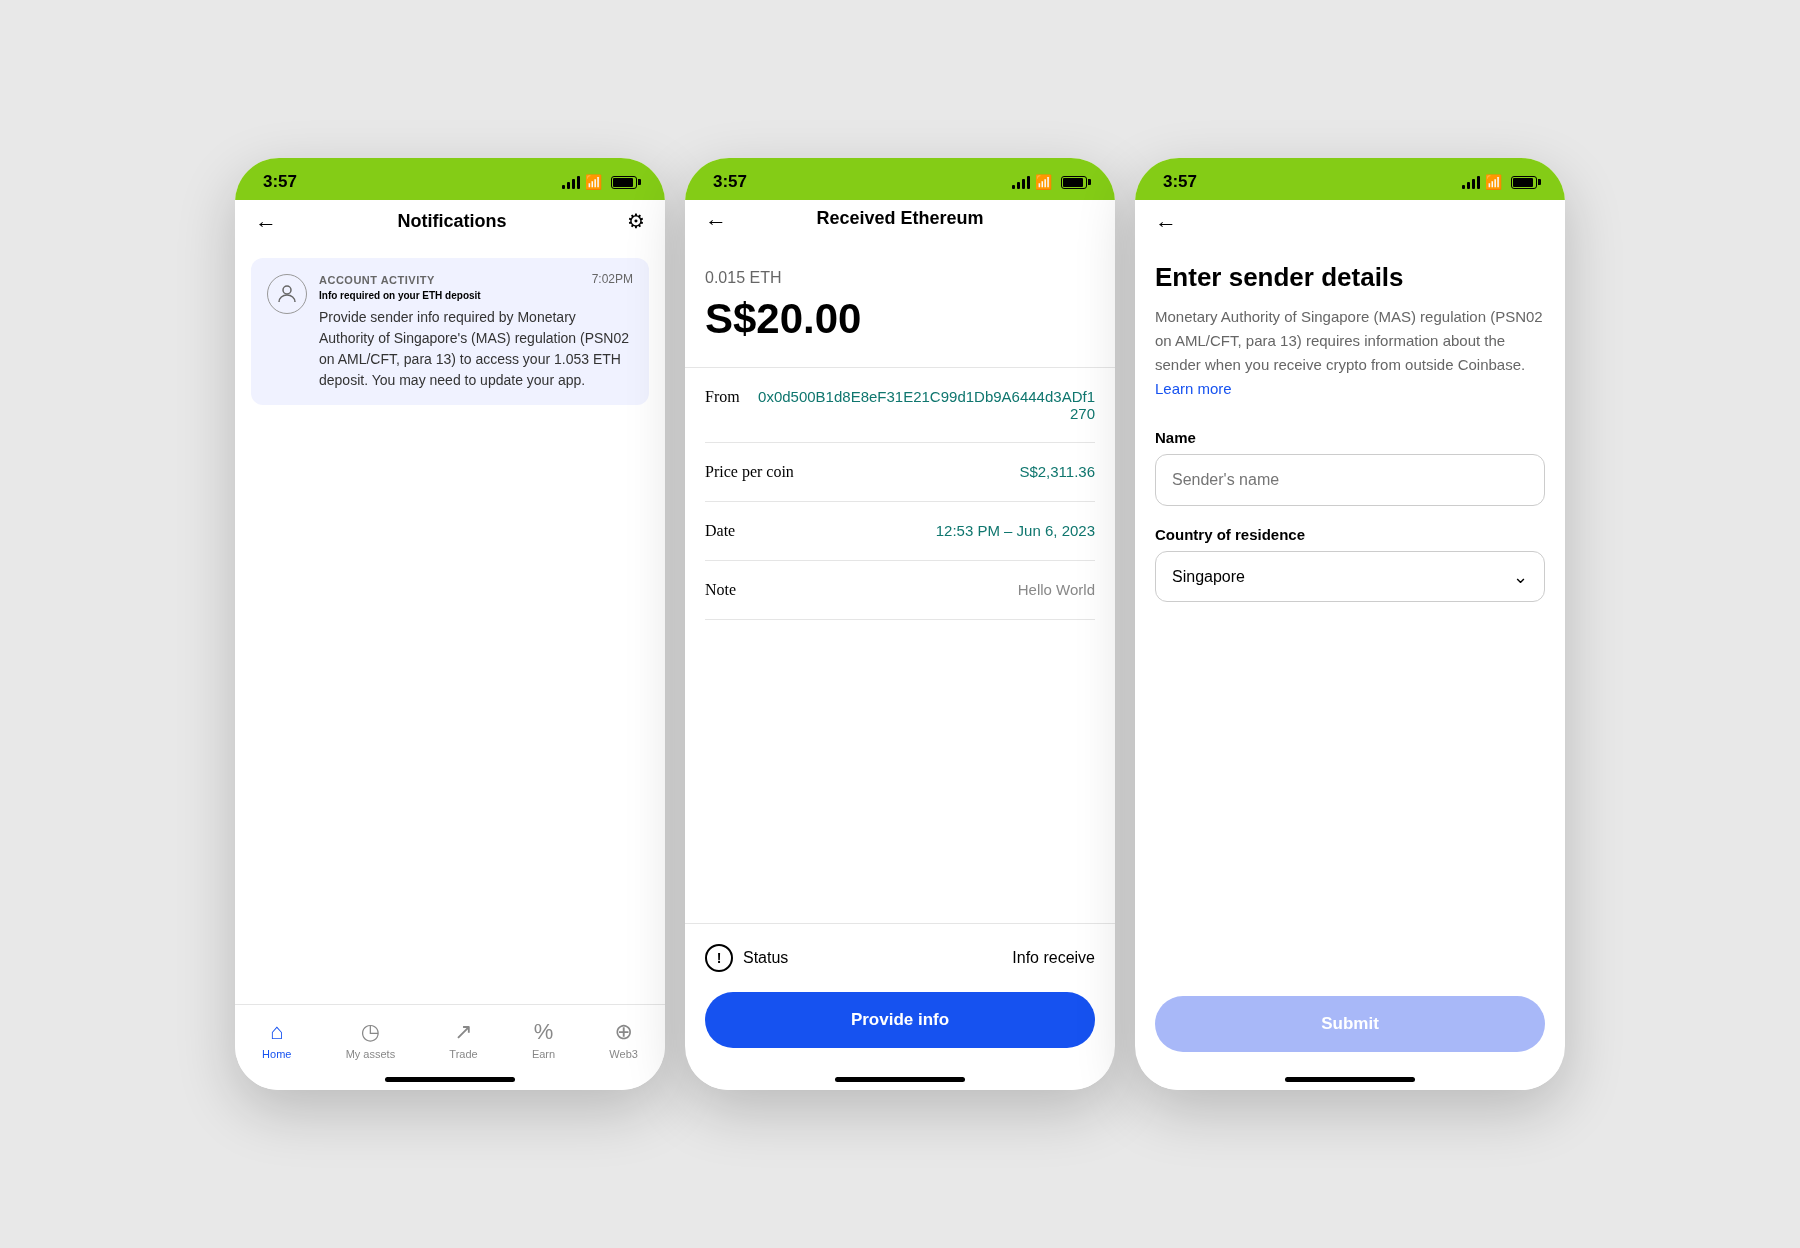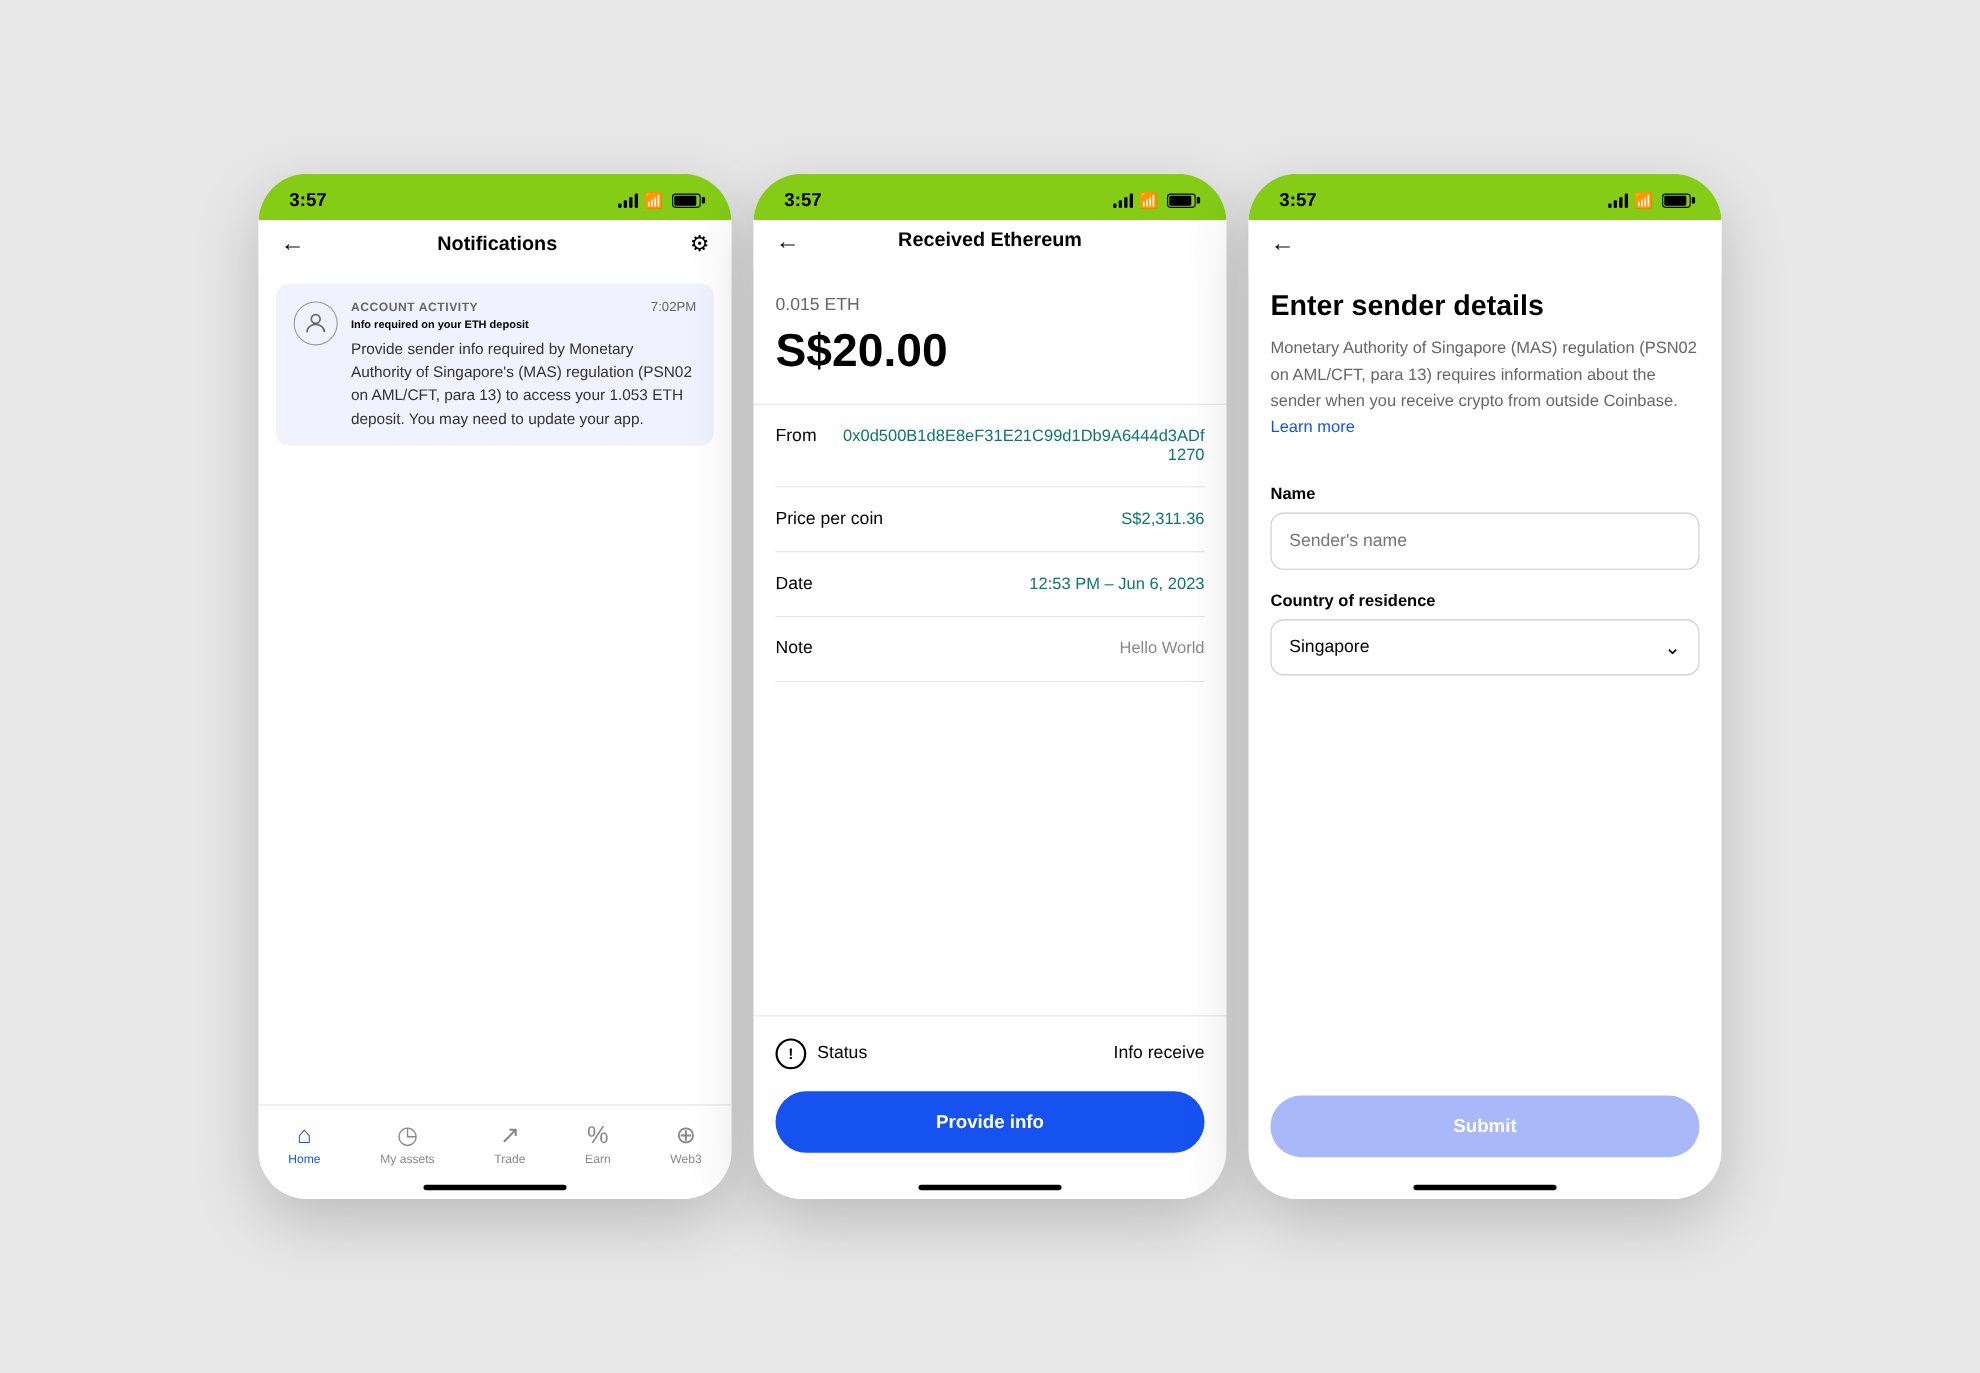--- a/index.html
+++ b/index.html
@@ -246,20 +246,21 @@
       justify-content: space-between;
       align-items: flex-start;
       padding: 20px 0;
       border-bottom: 1px solid #e5e5e5;
       gap: 16px;
     }
     .tx-label {
       font-size: 16px;
       color: #000;
       flex-shrink: 0;
+      font-family: Liberation Serif, serif;
     }
     .tx-value {
       font-size: 15px;
       color: #0f766e;
       text-align: right;
       word-break: break-all;
     }
     .tx-value.gray {
       color: #888;
     }
@@ -559,21 +560,21 @@
       <span class="back-arrow">←</span>
     </div>
 
     <div style="padding: 0 20px; flex:1; display:flex; flex-direction:column;">
       <div class="enter-sender-title">Enter sender details</div>
       <div class="sender-description">
         <span>Monetary Authority of Singapore (MAS) regulation (PSN02 on AML/CFT, para 13) requires information about the sender when you receive crypto from outside Coinbase.</span>
         <a href="#" class="learn-more-link">Learn more</a>
       </div>
 
-      <div style="margin-top:36px;">
+      <div style="margin-top:24px;">
         <div class="form-label">Name</div>
         <input type="text" class="form-input" placeholder="Sender's name" style="">
       </div>
 
       <div>
         <div class="form-label">Country of residence</div>
         <div class="form-select-wrapper">
           <select class="form-select">
             <option>Singapore</option>
           </select>

